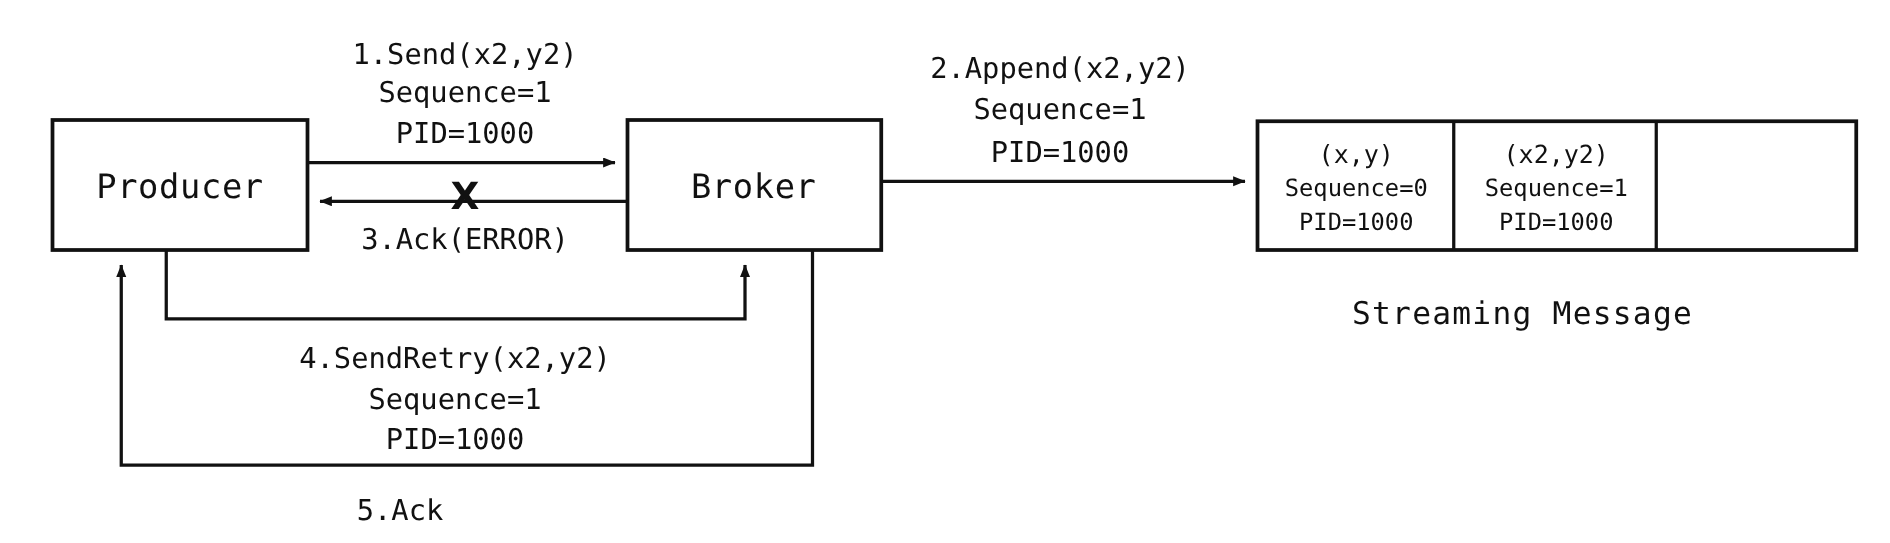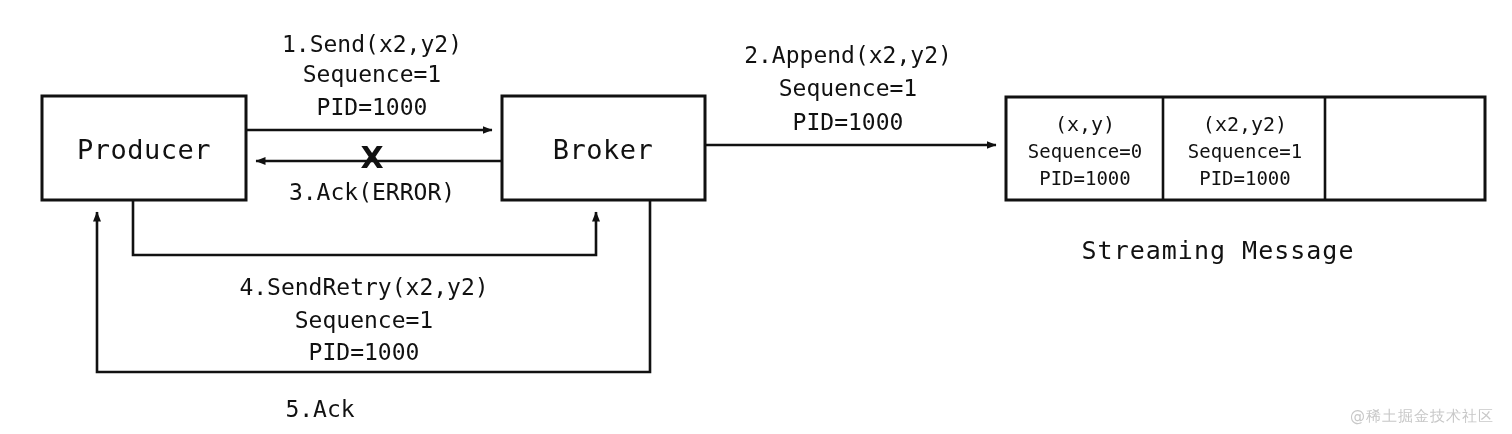--- a/index.html
+++ b/index.html
@@ -160,15 +160,14 @@
 
       <g>
         <text class="cell-line" x="1405" y="152" text-anchor="middle"></text>
       </g>
 
       <text class="caption" x="1218" y="252" text-anchor="middle">Streaming Message</text>
     </g>
 
   </svg>
 
-  <div class="watermark">@稀土掘金技术社区</div>
 
 </div>
 
 </body></html>

